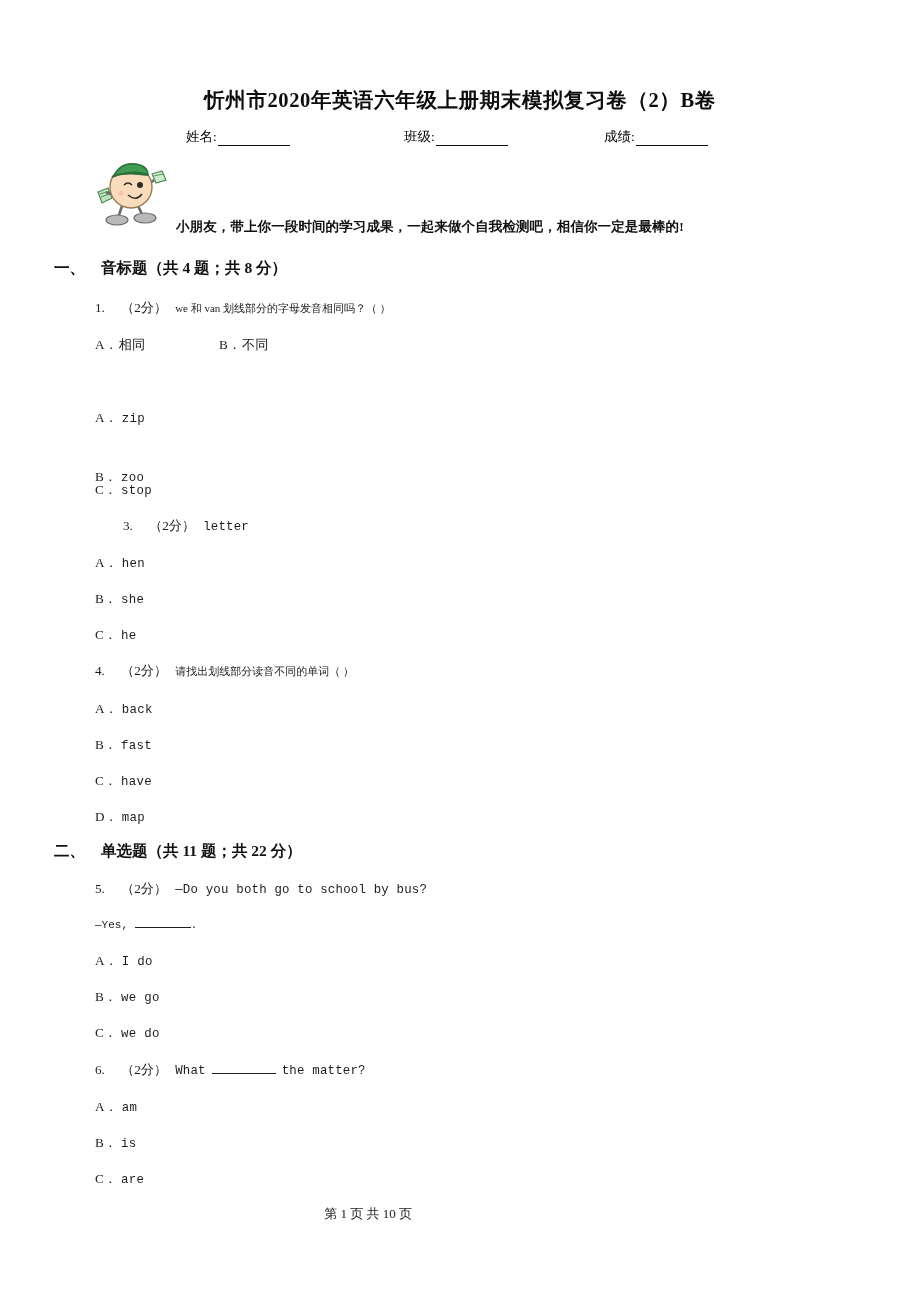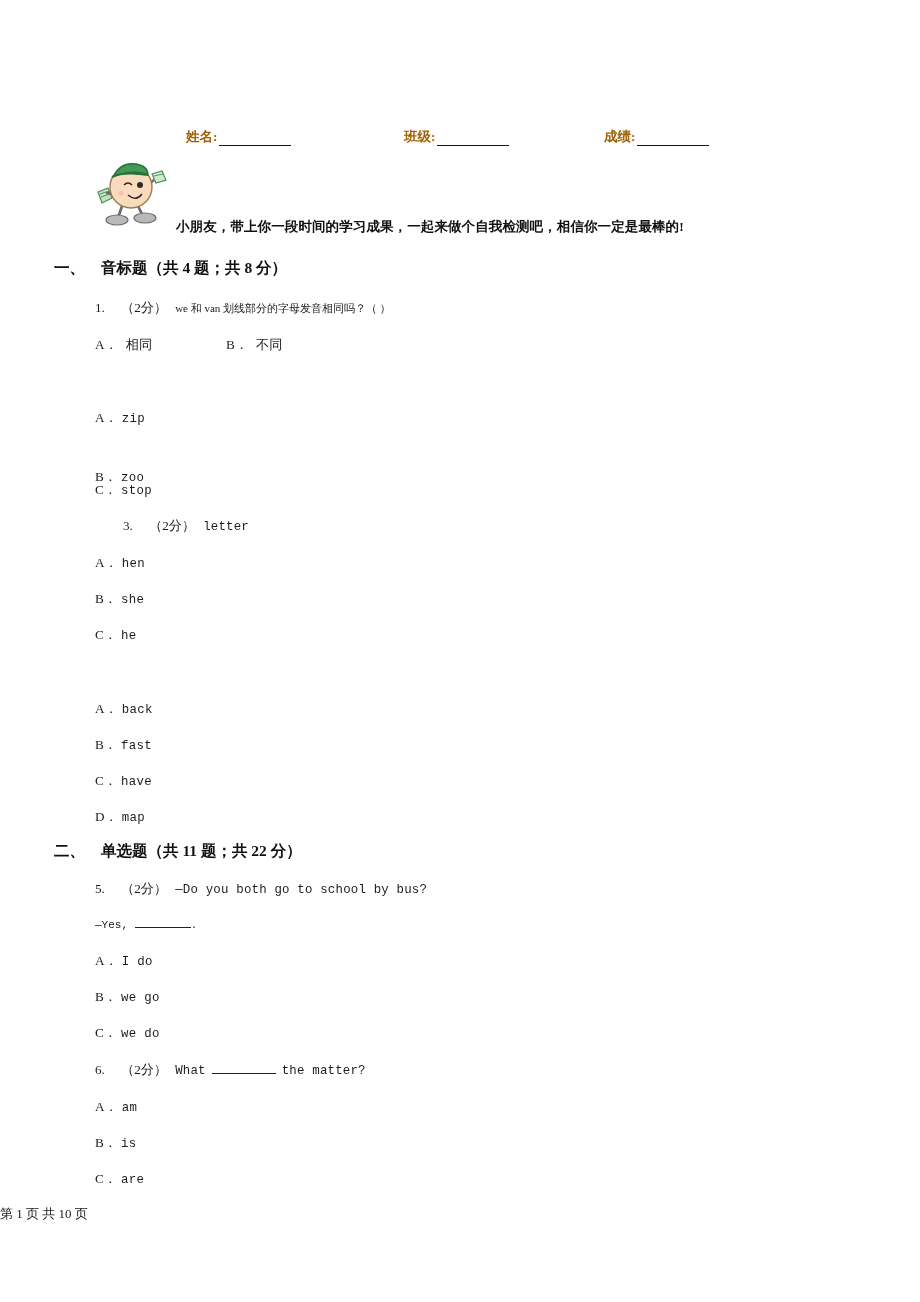--- a/index.html
+++ b/index.html
@@ -39,22 +39,22 @@
     white-space: nowrap;
   }
 
   .meta-row {
     position: absolute;
     top: 128px;
     left: 186px;
     width: 580px;
     display: flex;
     font-size: 13.5px;
-    font-weight: bold;
-    color: #a16207;
+    font-weight: normal;
+    color: #000000;
     text-align: center;
   }
   .meta-item {
     display: flex;
     align-items: flex-end;
     white-space: nowrap;
   }
   .meta-item.i1 { width: 218px; }
   .meta-item.i2 { width: 200px; }
   .meta-item.i3 { width: 160px; }
@@ -147,50 +147,51 @@
   }
   .optval {
     font-family: "Liberation Mono", "DejaVu Sans Mono", monospace;
     font-size: 12.4px;
     letter-spacing: 0.3px;
     margin-left: 4px;
   }
   .optval-cn {
     font-family: "Liberation Serif", "DejaVu Serif", serif;
     font-size: 13.2px;
-    margin-left: 8px;
+    margin-left: 1px;
   }
   .opt-inline-gap { display: inline-block; width: 74px; }
 
   .blank-ul {
     display: inline-block;
     border-bottom: 1.3px solid #222;
     height: 11px;
     vertical-align: baseline;
   }
   .b-short { width: 56px; }
   .b-med { width: 64px; }
 
   
   .footer {
     position: absolute;
     top: 1205px;
     left: 0;
     width: 736px;
-    text-align: left;
+    text-align: center;
     font-size: 13px;
     color: #222;
     font-family: "Liberation Serif", "DejaVu Serif", serif;
   }
 </style>
 </head>
 <body>
 
 <div class="page">
 
+  <div class="doc-title">忻州市2020年英语六年级上册期末模拟复习卷（2）B卷</div>
 
   <div class="meta-row">
     <div class="meta-item i1">
       <span class="meta-label">姓名:</span>
       <span class="meta-blank"></span>
     </div>
     <div class="meta-item i2">
       <span class="meta-label">班级:</span>
       <span class="meta-blank"></span>
     </div>
@@ -262,20 +263,23 @@
   <div class="optline" style="top:554px;">
     <span class="optletter">A．</span><span class="optval">hen</span>
   </div>
   <div class="optline" style="top:590px;">
     <span class="optletter">B．</span><span class="optval">she</span>
   </div>
   <div class="optline" style="top:626px;">
     <span class="optletter">C．</span><span class="optval">he</span>
   </div>
 
+  <div class="qline" style="top:662px;">
+    <span class="qnum">4.</span><span class="qscore">（2分）</span><span class="qtext-cn">请找出划线部分读音不同的单词（      ）</span>
+  </div>
   <div class="optline" style="top:700px;">
     <span class="optletter">A．</span><span class="optval">back</span>
   </div>
   <div class="optline" style="top:736px;">
     <span class="optletter">B．</span><span class="optval">fast</span>
   </div>
   <div class="optline" style="top:772px;">
     <span class="optletter">C．</span><span class="optval">have</span>
   </div>
   <div class="optline" style="top:808px;">

